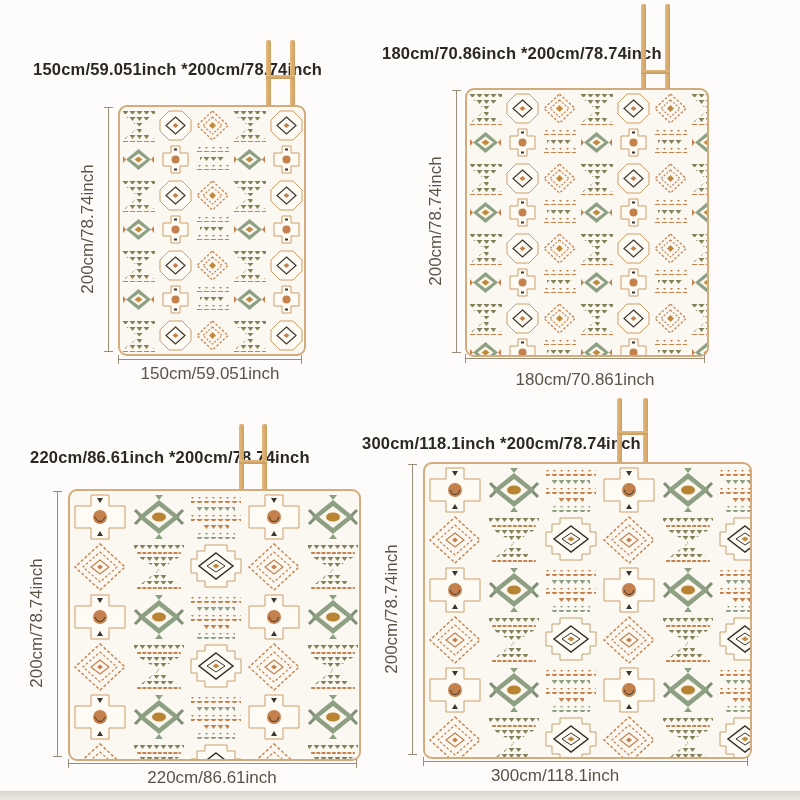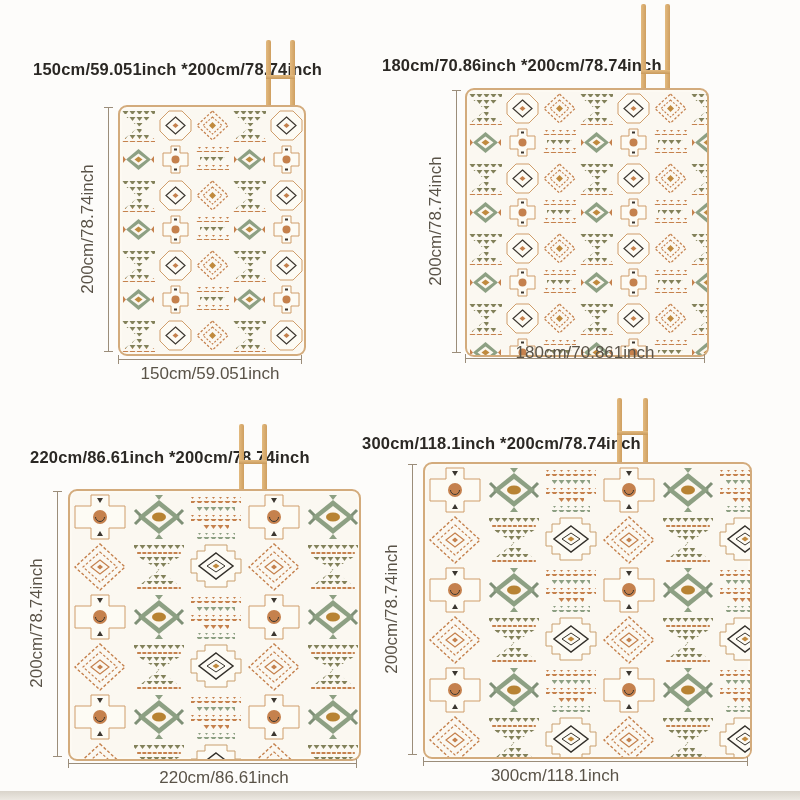--- a/index.html
+++ b/index.html
@@ -153,53 +153,53 @@
           <rect width="100%" height="100%" fill="url(#patA)"></rect>
         </svg>
     </div>
     <div class="vline" style="left:108px;top:107px;height:245px"></div>
     <div class="measure vlabel" style="left:88px;top:229px">200cm/78.74inch</div>
     <div class="hline" style="left:118px;top:359px;width:184px"></div>
     <div class="measure hlabel" style="left:210px;top:364px">150cm/59.051inch</div>
   </div>
 
   <div>
-    <div class="title" style="left:382px;top:56px">180cm/70.86inch *200cm/78.74inch</div>
+    <div class="title" style="left:382px;top:44px">180cm/70.86inch *200cm/78.74inch</div>
     <div>
       <div class="pole" style="left:641px;top:4px;height:92px"></div>
       <div class="pole" style="left:665px;top:4px;height:92px"></div>
       <div class="bar" style="left:641px;top:70px;width:29px"></div>
     </div>
     <div class="mat" style="left:465px;top:88px;width:240px;height:265px">
       <svg>
           <rect width="100%" height="100%" fill="url(#patA)"></rect>
         </svg>
     </div>
     <div class="vline" style="left:456px;top:90px;height:263px"></div>
     <div class="measure vlabel" style="left:436px;top:221px">200cm/78.74inch</div>
     <div class="hline" style="left:465px;top:358px;width:240px"></div>
-    <div class="measure hlabel" style="left:585px;top:343px">180cm/70.861inch</div>
+    <div class="measure hlabel" style="left:585px;top:370px">180cm/70.861inch</div>
   </div>
 
   <div>
     <div class="title" style="left:30px;top:448px">220cm/86.61inch *200cm/78.74inch</div>
     <div>
       <div class="pole" style="left:239px;top:424px;height:72px"></div>
       <div class="pole" style="left:262px;top:424px;height:72px"></div>
       <div class="bar" style="left:239px;top:460px;width:28px"></div>
     </div>
     <div class="mat" style="left:68px;top:489px;width:289px;height:268px">
       <svg>
           <rect width="100%" height="100%" fill="url(#patB)"></rect>
         </svg>
     </div>
     <div class="vline" style="left:57px;top:491px;height:266px"></div>
     <div class="measure vlabel" style="left:37px;top:623px">200cm/78.74inch</div>
     <div class="hline" style="left:68px;top:763px;width:289px"></div>
-    <div class="measure hlabel" style="left:224px;top:768px">220cm/86.61inch</div>
+    <div class="measure hlabel" style="left:212px;top:768px">220cm/86.61inch</div>
   </div>
 
   <div>
     <div class="title" style="left:362px;top:434px">300cm/118.1inch *200cm/78.74inch</div>
     <div>
       <div class="pole" style="left:617px;top:398px;height:70px"></div>
       <div class="pole" style="left:643px;top:398px;height:70px"></div>
       <div class="bar" style="left:617px;top:431px;width:31px"></div>
     </div>
     <div class="mat" style="left:423px;top:462px;width:325px;height:293px">

